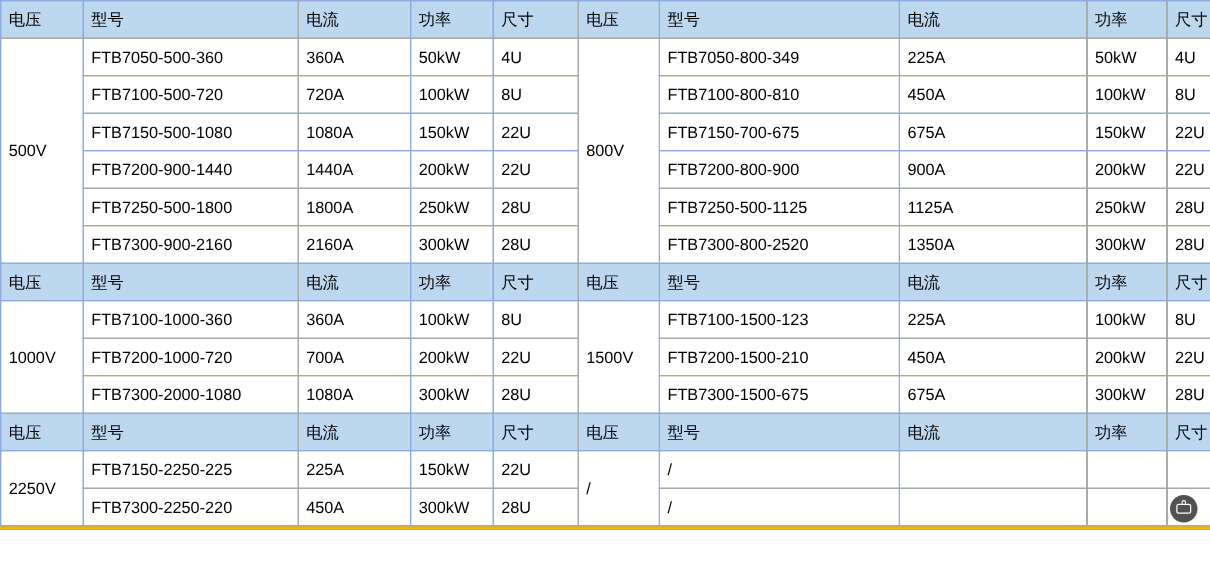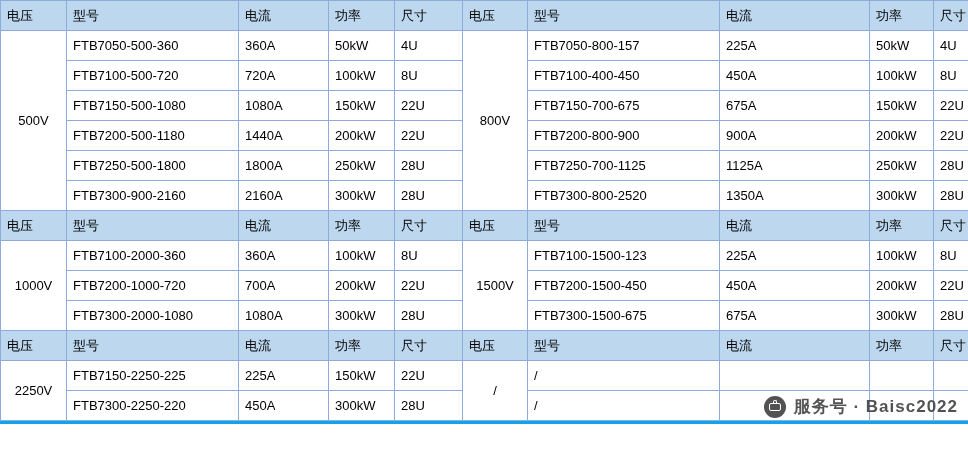--- a/index.html
+++ b/index.html
@@ -11,21 +11,21 @@
     width: 968px;
     height: 465px;
     font-family: "Liberation Sans", sans-serif;
     color: #000000;
     overflow: hidden;
   }
   #page {
     position: relative;
     width: 968px;
     height: 424px;
-    background: #0ea5e9;
+    background: #eab308;
   }
   table.spec {
     border-collapse: collapse;
     table-layout: fixed;
     width: 968px;
     font-size: 13px;
   }
   table.spec td {
     border: 1px solid #8faadc;
     padding: 0 6px;
@@ -35,21 +35,21 @@
     overflow: hidden;
     vertical-align: middle;
     background: #ffffff;
   }
   table.spec td.hdr {
     background: #bdd7ee;
     font-weight: normal;
   }
   table.spec td.vcell {
     vertical-align: middle;
-    text-align: center;
+    text-align: left;
   }
   
   col.c-volt   { width: 66px; }
   col.c-model  { width: 172px; }
   col.c-cur    { width: 90px; }
   col.c-pow    { width: 66px; }
   col.c-size   { width: 68px; }
   col.c-volt2  { width: 65px; }
   col.c-model2 { width: 192px; }
   col.c-cur2   { width: 150px; }
@@ -135,61 +135,61 @@
         <td class="hdr">尺寸</td>
       </tr>
 
       <tr>
         <td class="vcell" rowspan="6">500V</td>
         <td>FTB7050-500-360</td>
         <td>360A</td>
         <td>50kW</td>
         <td>4U</td>
         <td class="vcell" rowspan="6">800V</td>
-        <td>FTB7050-800-157</td>
+        <td>FTB7050-800-349</td>
         <td>225A</td>
         <td>50kW</td>
         <td>4U</td>
       </tr>
       <tr>
         <td>FTB7100-500-720</td>
         <td>720A</td>
         <td>100kW</td>
         <td>8U</td>
-        <td>FTB7100-400-450</td>
+        <td>FTB7100-800-810</td>
         <td>450A</td>
         <td>100kW</td>
         <td>8U</td>
       </tr>
       <tr>
         <td>FTB7150-500-1080</td>
         <td>1080A</td>
         <td>150kW</td>
         <td>22U</td>
         <td>FTB7150-700-675</td>
         <td>675A</td>
         <td>150kW</td>
         <td>22U</td>
       </tr>
       <tr>
-        <td>FTB7200-500-1180</td>
+        <td>FTB7200-900-1440</td>
         <td>1440A</td>
         <td>200kW</td>
         <td>22U</td>
         <td>FTB7200-800-900</td>
         <td>900A</td>
         <td>200kW</td>
         <td>22U</td>
       </tr>
       <tr>
         <td>FTB7250-500-1800</td>
         <td>1800A</td>
         <td>250kW</td>
         <td>28U</td>
-        <td>FTB7250-700-1125</td>
+        <td>FTB7250-500-1125</td>
         <td>1125A</td>
         <td>250kW</td>
         <td>28U</td>
       </tr>
       <tr>
         <td>FTB7300-900-2160</td>
         <td>2160A</td>
         <td>300kW</td>
         <td>28U</td>
         <td>FTB7300-800-2520</td>
@@ -206,36 +206,36 @@
         <td class="hdr">尺寸</td>
         <td class="hdr">电压</td>
         <td class="hdr">型号</td>
         <td class="hdr">电流</td>
         <td class="hdr">功率</td>
         <td class="hdr">尺寸</td>
       </tr>
 
       <tr>
         <td class="vcell" rowspan="3">1000V</td>
-        <td>FTB7100-2000-360</td>
+        <td>FTB7100-1000-360</td>
         <td>360A</td>
         <td>100kW</td>
         <td>8U</td>
         <td class="vcell" rowspan="3">1500V</td>
         <td>FTB7100-1500-123</td>
         <td>225A</td>
         <td>100kW</td>
         <td>8U</td>
       </tr>
       <tr>
         <td>FTB7200-1000-720</td>
         <td>700A</td>
         <td>200kW</td>
         <td>22U</td>
-        <td>FTB7200-1500-450</td>
+        <td>FTB7200-1500-210</td>
         <td>450A</td>
         <td>200kW</td>
         <td>22U</td>
       </tr>
       <tr>
         <td>FTB7300-2000-1080</td>
         <td>1080A</td>
         <td>300kW</td>
         <td>28U</td>
         <td>FTB7300-1500-675</td>
@@ -277,16 +277,15 @@
         <td>/</td>
         <td></td>
         <td></td>
         <td></td>
       </tr>
     </tbody>
   </table>
 
   <div class="watermark">
     <span class="wm-logo"></span>
-    <span>服务号 · Baisc2022</span>
   </div>
 
 </div>
 
 </body></html>

